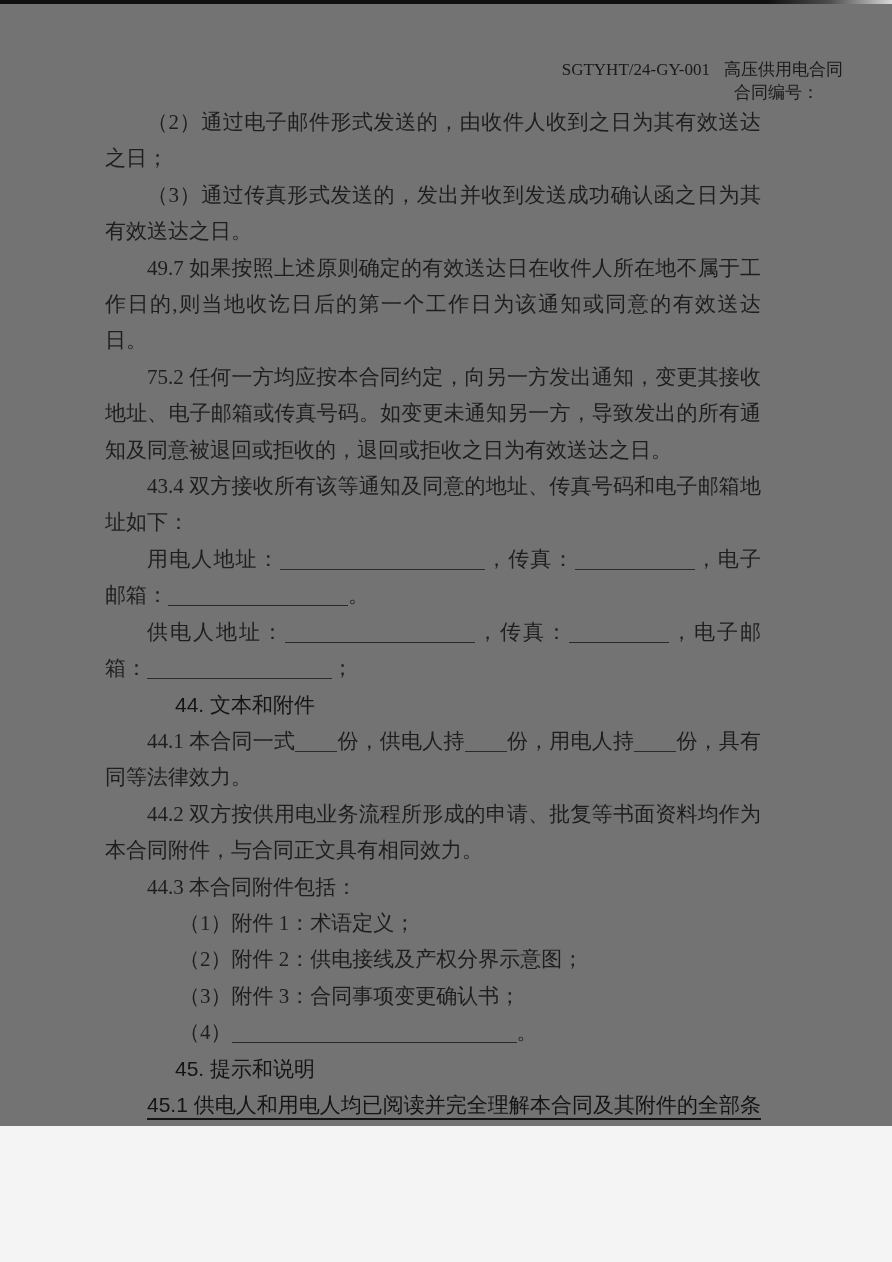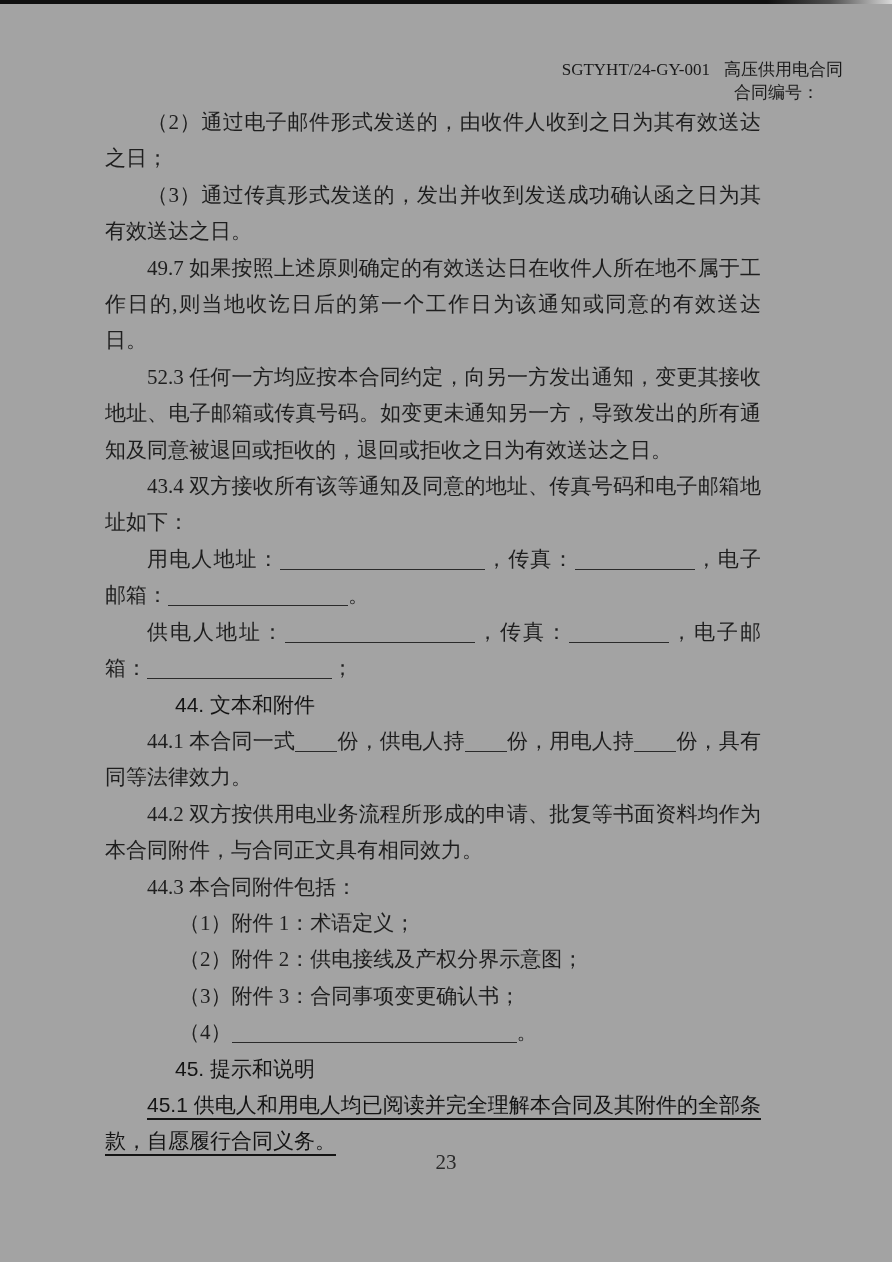--- a/index.html
+++ b/index.html
@@ -3,22 +3,22 @@
 <meta charset="utf-8">
 <style>
   html,body { margin:0; padding:0; }
   body {
     width:892px; height:1262px;
     background:#f4f4f4;
     font-family:"Liberation Serif","DejaVu Serif",serif;
   }
   .page {
     position:relative;
-    width:892px; height:1262px;
-    background:#a3a3a3;
+    width:892px; height:1126px;
+    background:#737373;
     color:#1e1e1e;
     overflow:hidden;
   }
   .top-edge {
     position:absolute; top:0; left:0;
     width:892px; height:4px;
     background:linear-gradient(to right,#101010 0%,#101010 86%,#4d4d4d 93%,#d8d8d8 100%);
   }
   .doc-header {
     position:absolute; top:58px; left:0; right:49px;
@@ -79,21 +79,21 @@
     <div class="line2">
       <span>合同编号：</span>
     </div>
   </div>
 
   <div class="content">
 
     <p>（2）通过电子邮件形式发送的，由收件人收到之日为其有效送达之日；</p>
     <p>（3）通过传真形式发送的，发出并收到发送成功确认函之日为其有效送达之日。</p>
     <p>49.7 如果按照上述原则确定的有效送达日在收件人所在地不属于工作日的,则当地收讫日后的第一个工作日为该通知或同意的有效送达日。</p>
-    <p>52.3 任何一方均应按本合同约定，向另一方发出通知，变更其接收地址、电子邮箱或传真号码。如变更未通知另一方，导致发出的所有通知及同意被退回或拒收的，退回或拒收之日为有效送达之日。</p>
+    <p>75.2 任何一方均应按本合同约定，向另一方发出通知，变更其接收地址、电子邮箱或传真号码。如变更未通知另一方，导致发出的所有通知及同意被退回或拒收的，退回或拒收之日为有效送达之日。</p>
     <p>43.4 双方接收所有该等通知及同意的地址、传真号码和电子邮箱地址如下：</p>
 
     <p>
       <span>用电人地址：</span><span class="blank w205"></span><span>，传真：</span><span class="blank w120"></span><span>，电子邮箱：</span><span class="blank w180"></span><span>。</span>
     </p>
 
     <p>
       <span>供电人地址：</span><span class="blank w190"></span><span>，传真：</span><span class="blank w100"></span><span>，电子邮箱：</span><span class="blank w185"></span><span>；</span>
     </p>
 

